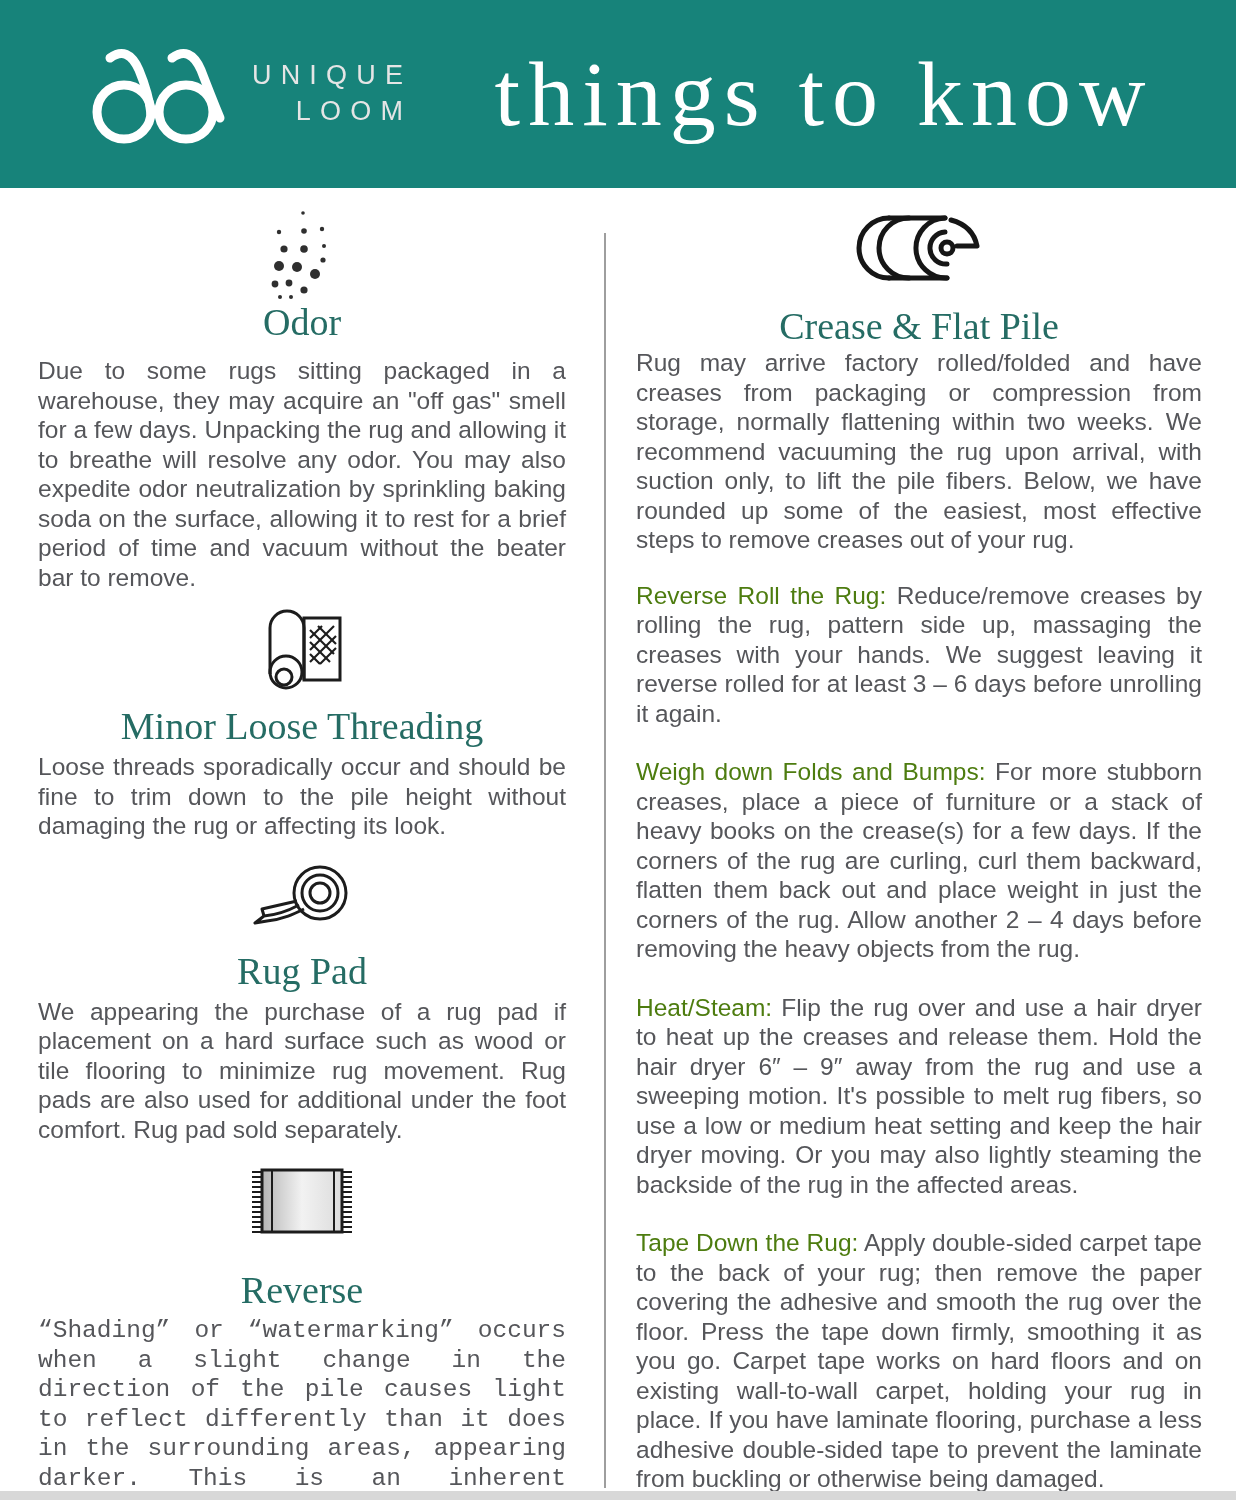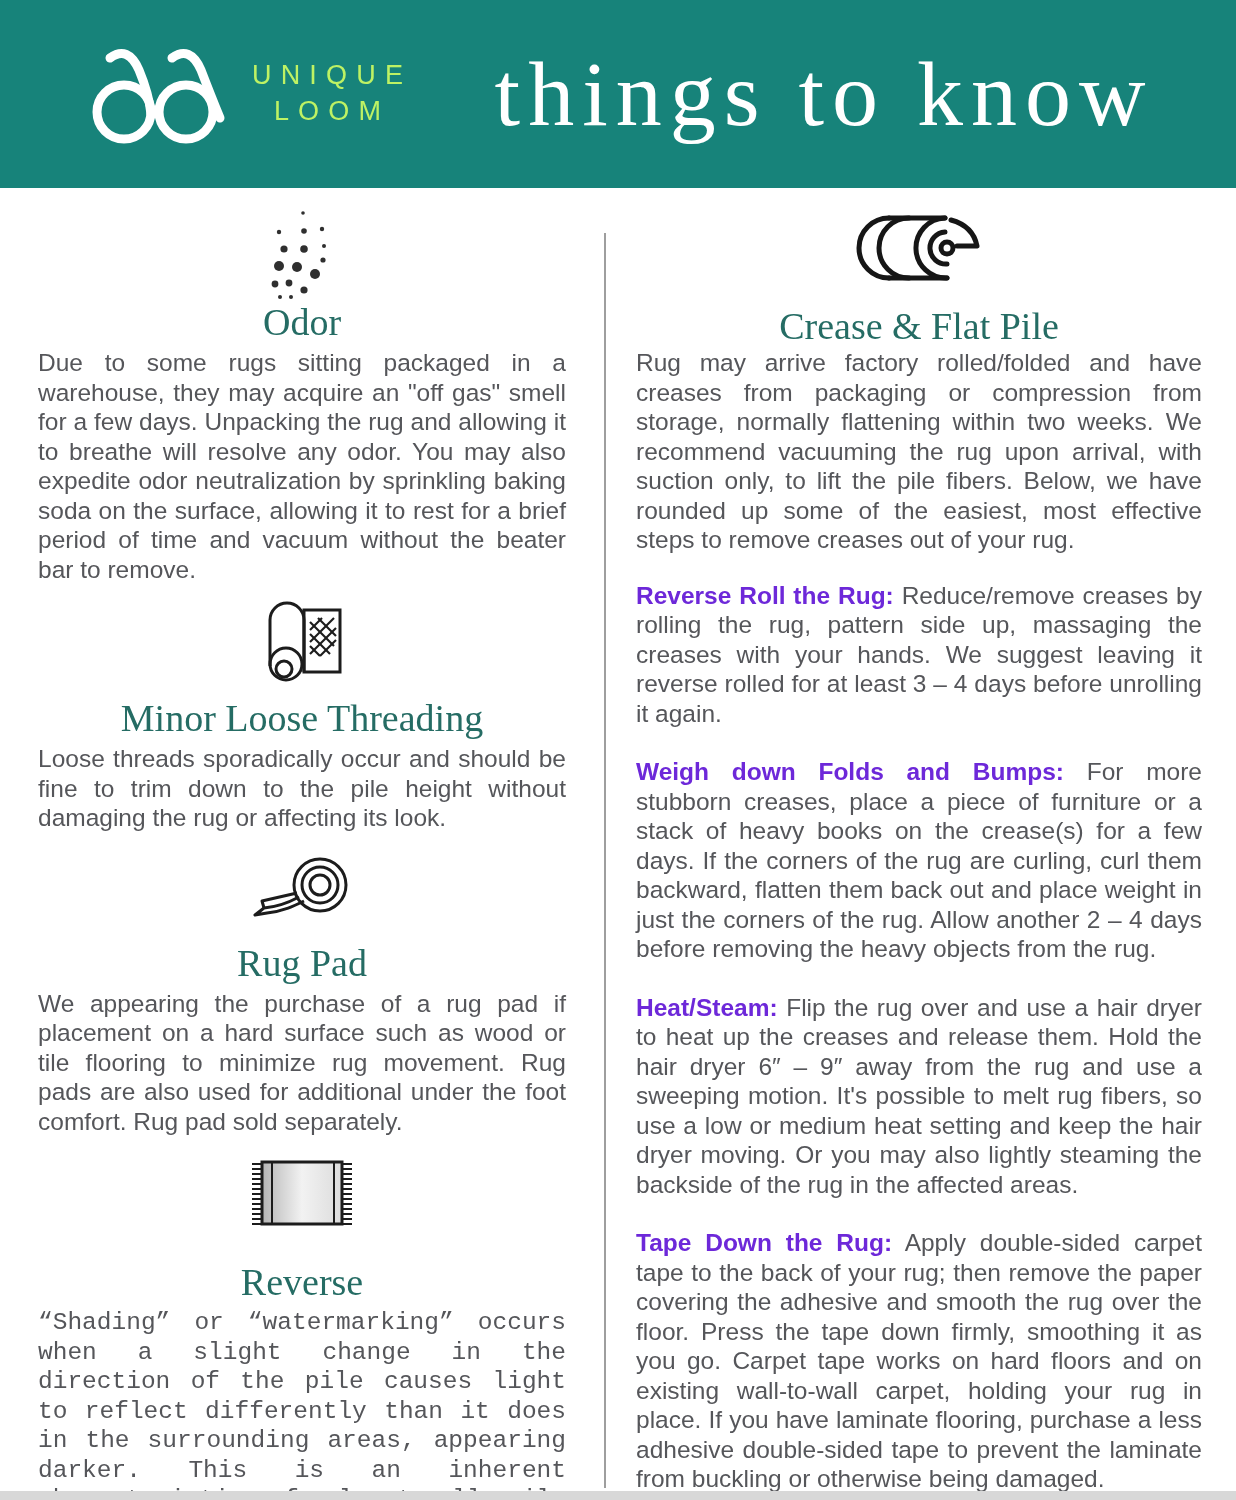--- a/index.html
+++ b/index.html
@@ -8,21 +8,21 @@
     background:#ffffff;
     font-family:"Liberation Sans", sans-serif;
   }
   
   .banner{
     height:188px;background:#17837A;
     display:flex;align-items:center;
   }
   .logo-svg{margin-left:88px;flex:0 0 auto;}
   .brand{
-    color:#bef264;margin-left:14px;text-align:center;
+    color:#e5e5e5;margin-left:14px;text-align:right;
     font-size:27px;letter-spacing:0.34em;line-height:1.32;font-weight:400;
   }
   .banner-title{
     flex:1;text-align:center;
     font-family:"Liberation Serif", serif;font-weight:400;
     color:#ffffff;font-size:92px;letter-spacing:8px;white-space:nowrap;
   }
   
   .content{display:flex;align-items:flex-start;}
   .col-left{width:528px;margin-left:38px;padding-top:20px;}
@@ -35,25 +35,25 @@
   h2{
     font-family:"Liberation Serif", serif;font-weight:400;
     font-size:38px;line-height:44px;color:#256C64;
     text-align:center;margin:0;
   }
   p{
     font-size:24.5px;line-height:29.5px;color:#55565A;
     text-align:justify;margin:0;
   }
   .tip{margin-top:29px;}
-  .tip-label{color:#6d28d9;font-weight:700;}
+  .tip-label{color:#4d7c0f;font-weight:400;}
   
   .sec-odor .icon-wrap{margin-top:0;}
   .sec-odor h2{}
-  .sec-odor p{margin-top:4px;}
+  .sec-odor p{margin-top:12px;}
   .sec-threading{margin-top:8px;}
   .sec-threading h2{margin-top:12px;}
   .sec-threading p{margin-top:4px;}
   .sec-rugpad{margin-top:18px;}
   .sec-rugpad h2{margin-top:18px;}
   .sec-rugpad p{margin-top:4px;}
   .sec-shading{margin-top:22px;}
   .sec-shading h2{margin-top:30px;}
   .sec-shading p{margin-top:4px;font-family:Liberation Mono, monospace;}
   .sec-crease h2{margin-top:16px;}
@@ -184,21 +184,21 @@
         <path d="M34 70 H 92"></path>
         <path d="M90 10 a30 30 0 1 0 2 60"></path>
         <path d="M90 24 a16 16 0 1 0 2 32"></path>
         <circle cx="92" cy="40" r="6"></circle>
         <path d="M96 12 q22 6 26 26 l-20 0"></path>
       </svg>
     </div>
     <h2>Crease &amp; Flat Pile</h2>
     <p class="intro">Rug may arrive factory rolled/folded and have creases from packaging or compression from storage, normally flattening within two weeks. We recommend vacuuming the rug upon arrival, with suction only, to lift the pile fibers. Below, we have rounded up some of the easiest, most effective steps to remove creases out of your rug.</p>
 
-    <p class="tip tip1"><strong class="tip-label">Reverse Roll the Rug:</strong> <span>Reduce/remove creases by rolling the rug, pattern side up, massaging the creases with your hands. We suggest leaving it reverse rolled for at least 3 – 4 days before unrolling it again.</span></p>
+    <p class="tip tip1"><strong class="tip-label">Reverse Roll the Rug:</strong> <span>Reduce/remove creases by rolling the rug, pattern side up, massaging the creases with your hands. We suggest leaving it reverse rolled for at least 3 – 6 days before unrolling it again.</span></p>
 
     <p class="tip"><strong class="tip-label">Weigh down Folds and Bumps:</strong> <span>For more stubborn creases, place a piece of furniture or a stack of heavy books on the crease(s) for a few days. If the corners of the rug are curling, curl them backward, flatten them back out and place weight in just the corners of the rug. Allow another 2 – 4 days before removing the heavy objects from the rug.</span></p>
 
     <p class="tip"><strong class="tip-label">Heat/Steam:</strong> <span>Flip the rug over and use a hair dryer to heat up the creases and release them. Hold the hair dryer 6″ – 9″ away from the rug and use a sweeping motion. It's possible to melt rug fibers, so use a low or medium heat setting and keep the hair dryer moving. Or you may also lightly steaming the backside of the rug in the affected areas.</span></p>
 
     <p class="tip"><strong class="tip-label">Tape Down the Rug:</strong> <span>Apply double-sided carpet tape to the back of your rug; then remove the paper covering the adhesive and smooth the rug over the floor. Press the tape down firmly, smoothing it as you go. Carpet tape works on hard floors and on existing wall-to-wall carpet, holding your rug in place. If you have laminate flooring, purchase a less adhesive double-sided tape to prevent the laminate from buckling or otherwise being damaged.</span></p>
 
   </div>
 </main>
 

